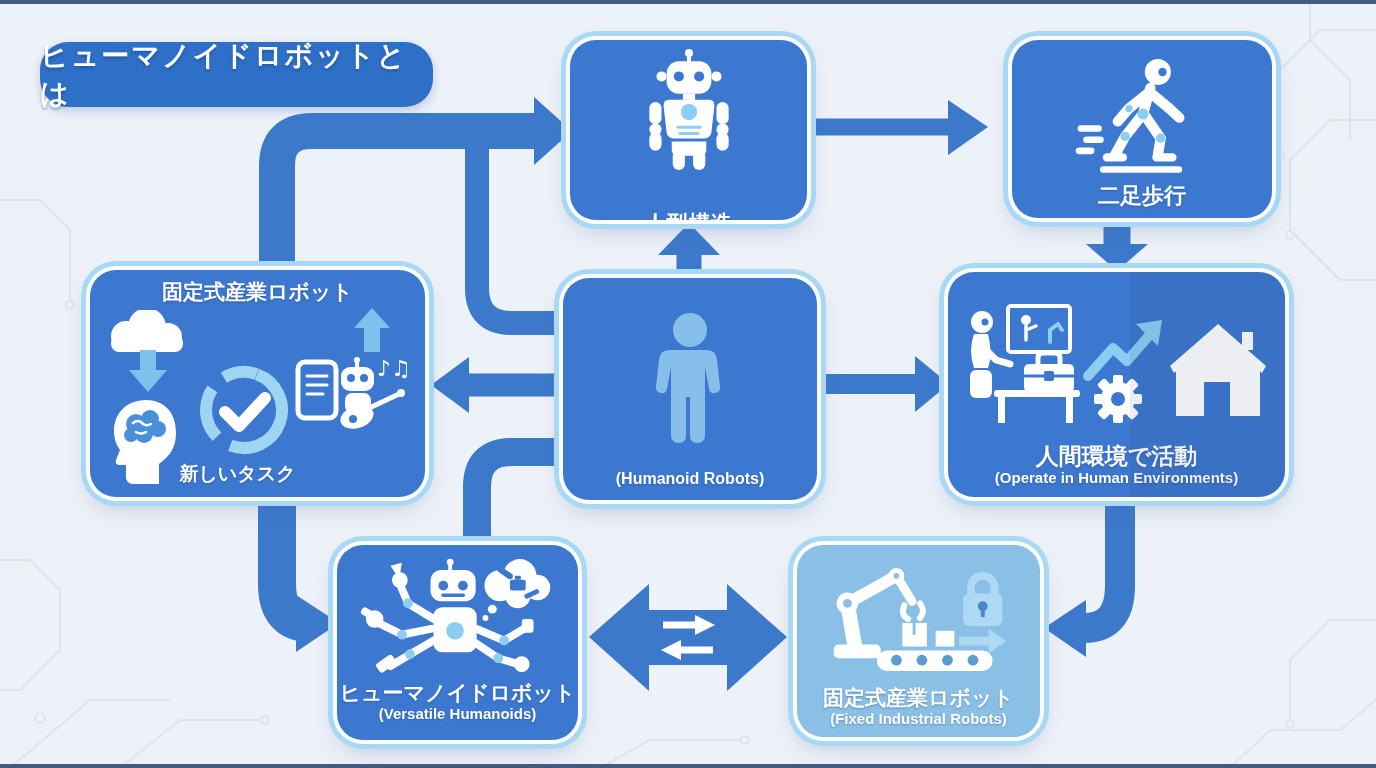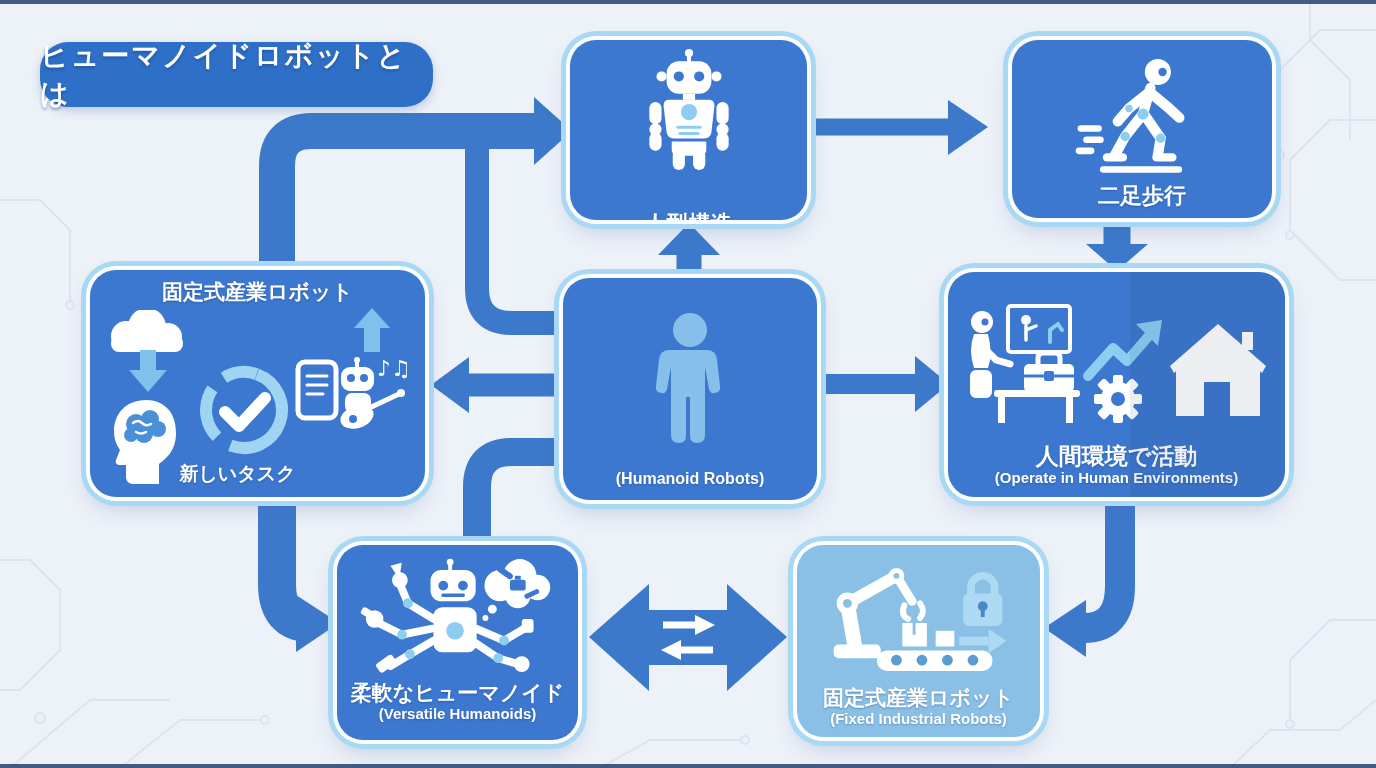--- a/index.html
+++ b/index.html
@@ -358,21 +358,21 @@
       <rect x="88" y="36" width="24" height="3.5" rx="1.5" fill="#3c78cf"></rect>
       <circle cx="102" cy="74" r="9" fill="#8ecdf2"></circle>
       <g fill="#3c78cf">
         <rect x="158" y="22" width="16" height="11" rx="2"></rect>
         <rect x="163" y="18" width="6" height="4"></rect>
         <rect x="144" y="12" width="18" height="6" rx="3" transform="rotate(35 153 15)"></rect>
         <rect x="172" y="34" width="16" height="5" rx="2.5" transform="rotate(-25 180 36)"></rect>
       </g>
     </svg>
   </div>
-  <div class="lbl" style="font-size:21px;">柔軟なヒューマノイド</div>
+  <div class="lbl" style="font-size:21px;">ヒューマノイドロボット</div>
   <div class="sub" style="font-size:15px;padding-bottom:18px;">(Versatile Humanoids)</div>
 </div>
 
 <div class="node light" id="node-industrial">
   <div class="grow" style="padding-top:8px;">
     <svg width="206" height="116" viewBox="0 0 210 118">
       <g>
         <path d="M40 88 L32 42" stroke="#fff" stroke-width="15" stroke-linecap="round" fill="none"></path>
         <path d="M32 42 L82 14" stroke="#fff" stroke-width="12" stroke-linecap="round" fill="none"></path>
         <path d="M82 14 L98 40" stroke="#fff" stroke-width="9" stroke-linecap="round" fill="none"></path>

